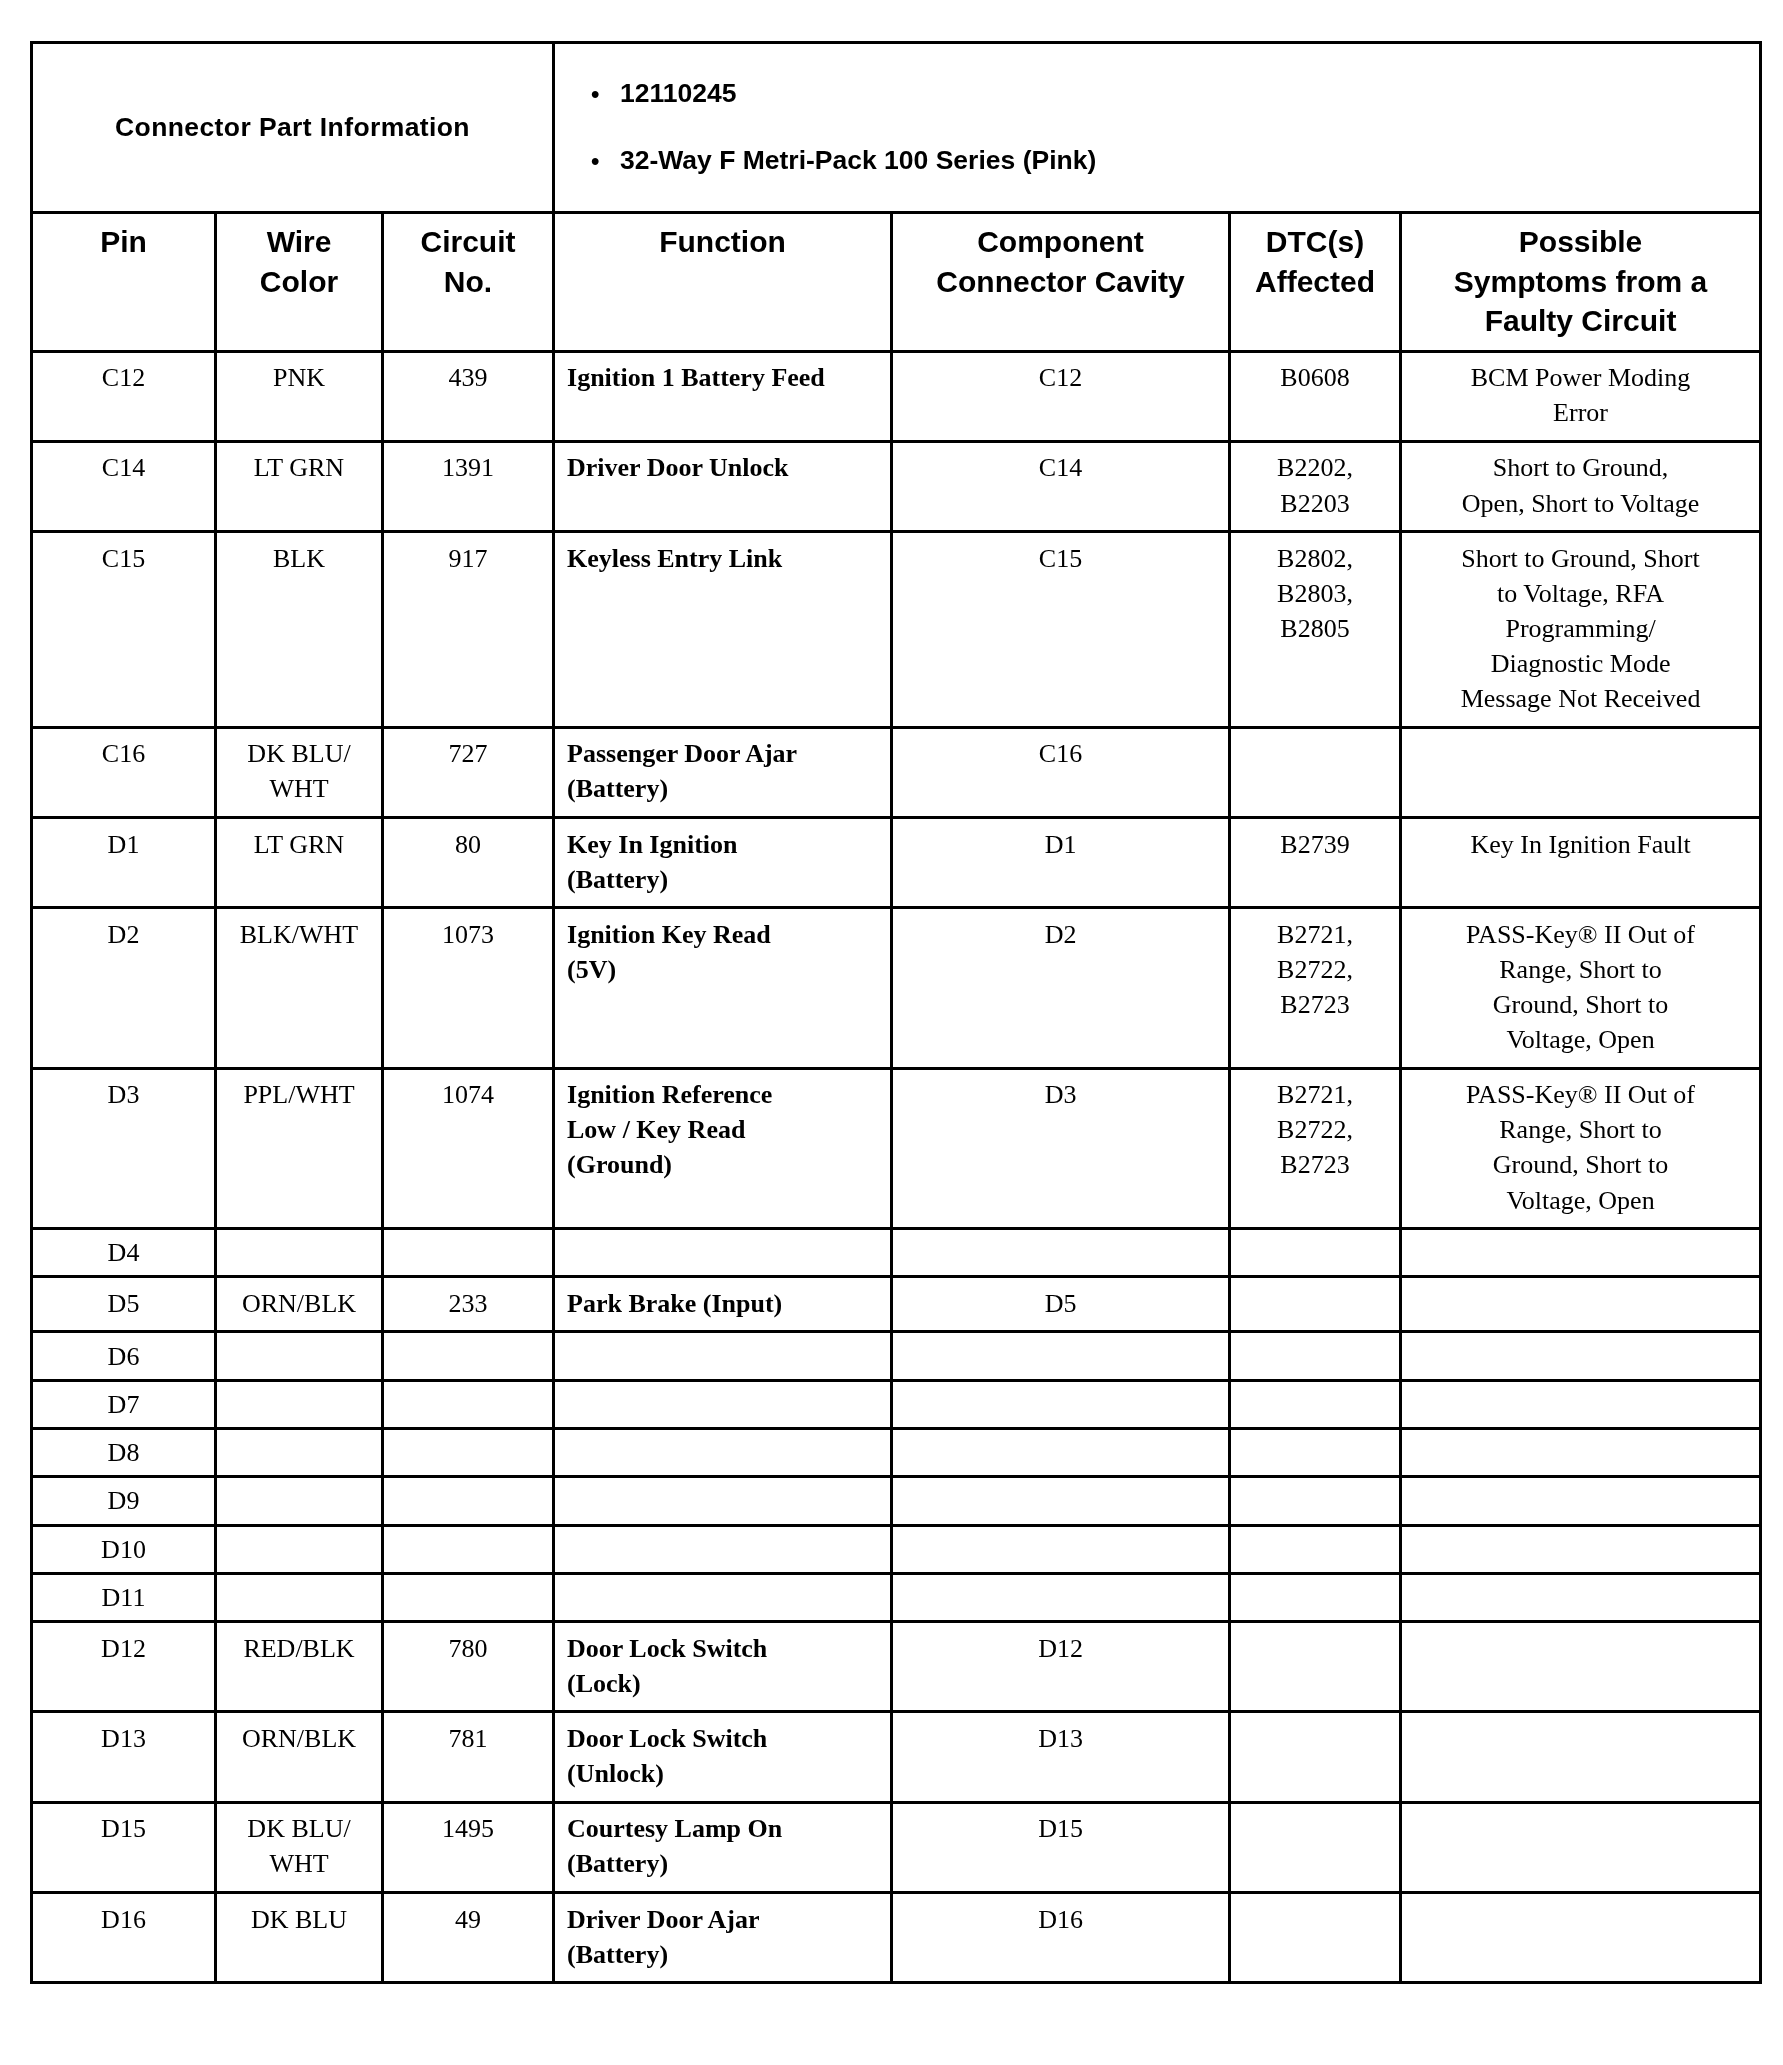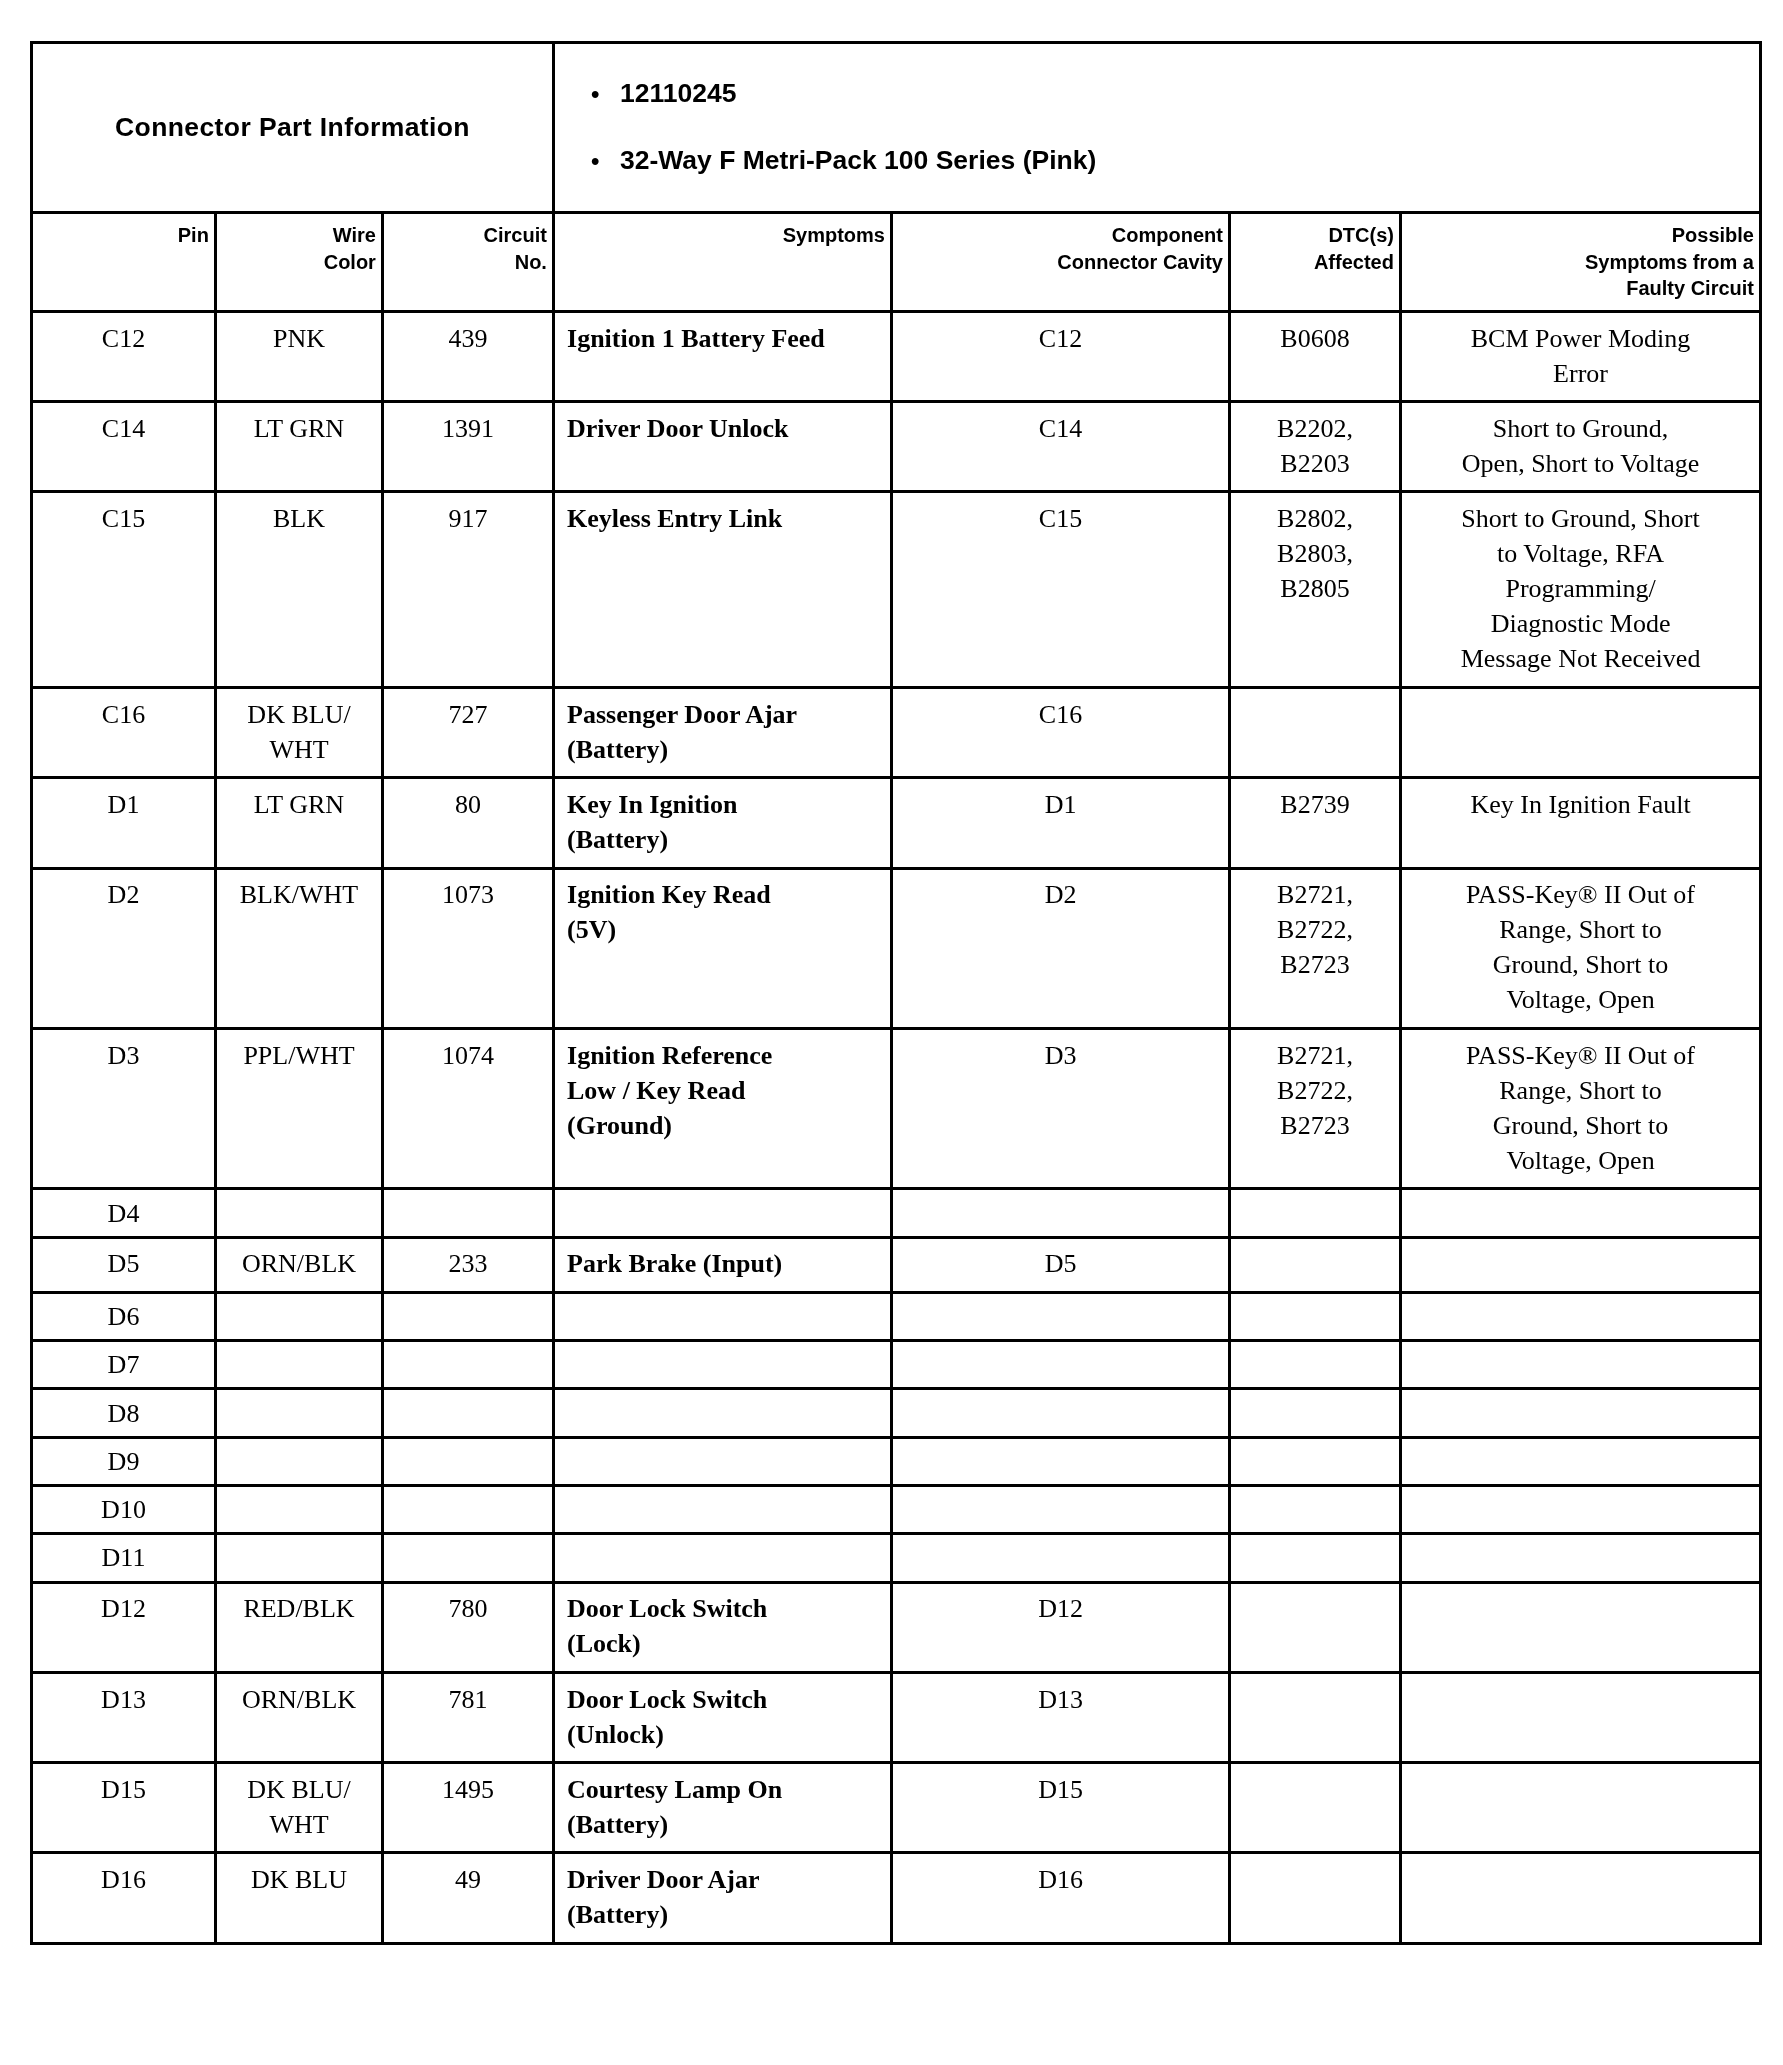--- a/index.html
+++ b/index.html
@@ -52,22 +52,22 @@
     display: flex;
     align-items: baseline;
     line-height: 1.35;
   }
   .bullet {
     display: inline-block;
     width: 29px;
     font-size: 24px;
   }
   .col-header-row th {
-    font-size: 20px;
-    text-align: right;
+    font-size: 30px;
+    text-align: center;
     vertical-align: top;
     padding: 8.6px 5.1px;
     line-height: 1.32;
   }
   
   td {
     font-size: 26px;
     line-height: 1.35;
     padding: 7.7px 8.6px 9.4px 8.6px;
     vertical-align: top;
@@ -113,21 +113,21 @@
             <span>32-Way F Metri-Pack 100 Series (Pink)</span>
           </div>
         </th>
       </tr>
       <tr class="col-header-row">
         <th>Pin</th>
         <th>Wire
 Color</th>
         <th>Circuit
 No.</th>
-        <th>Symptoms</th>
+        <th>Function</th>
         <th>Component
 Connector Cavity</th>
         <th>DTC(s)
 Affected</th>
         <th>Possible
 Symptoms from a
 Faulty Circuit</th>
       </tr>
     </thead>
     <tbody id="table-body">

